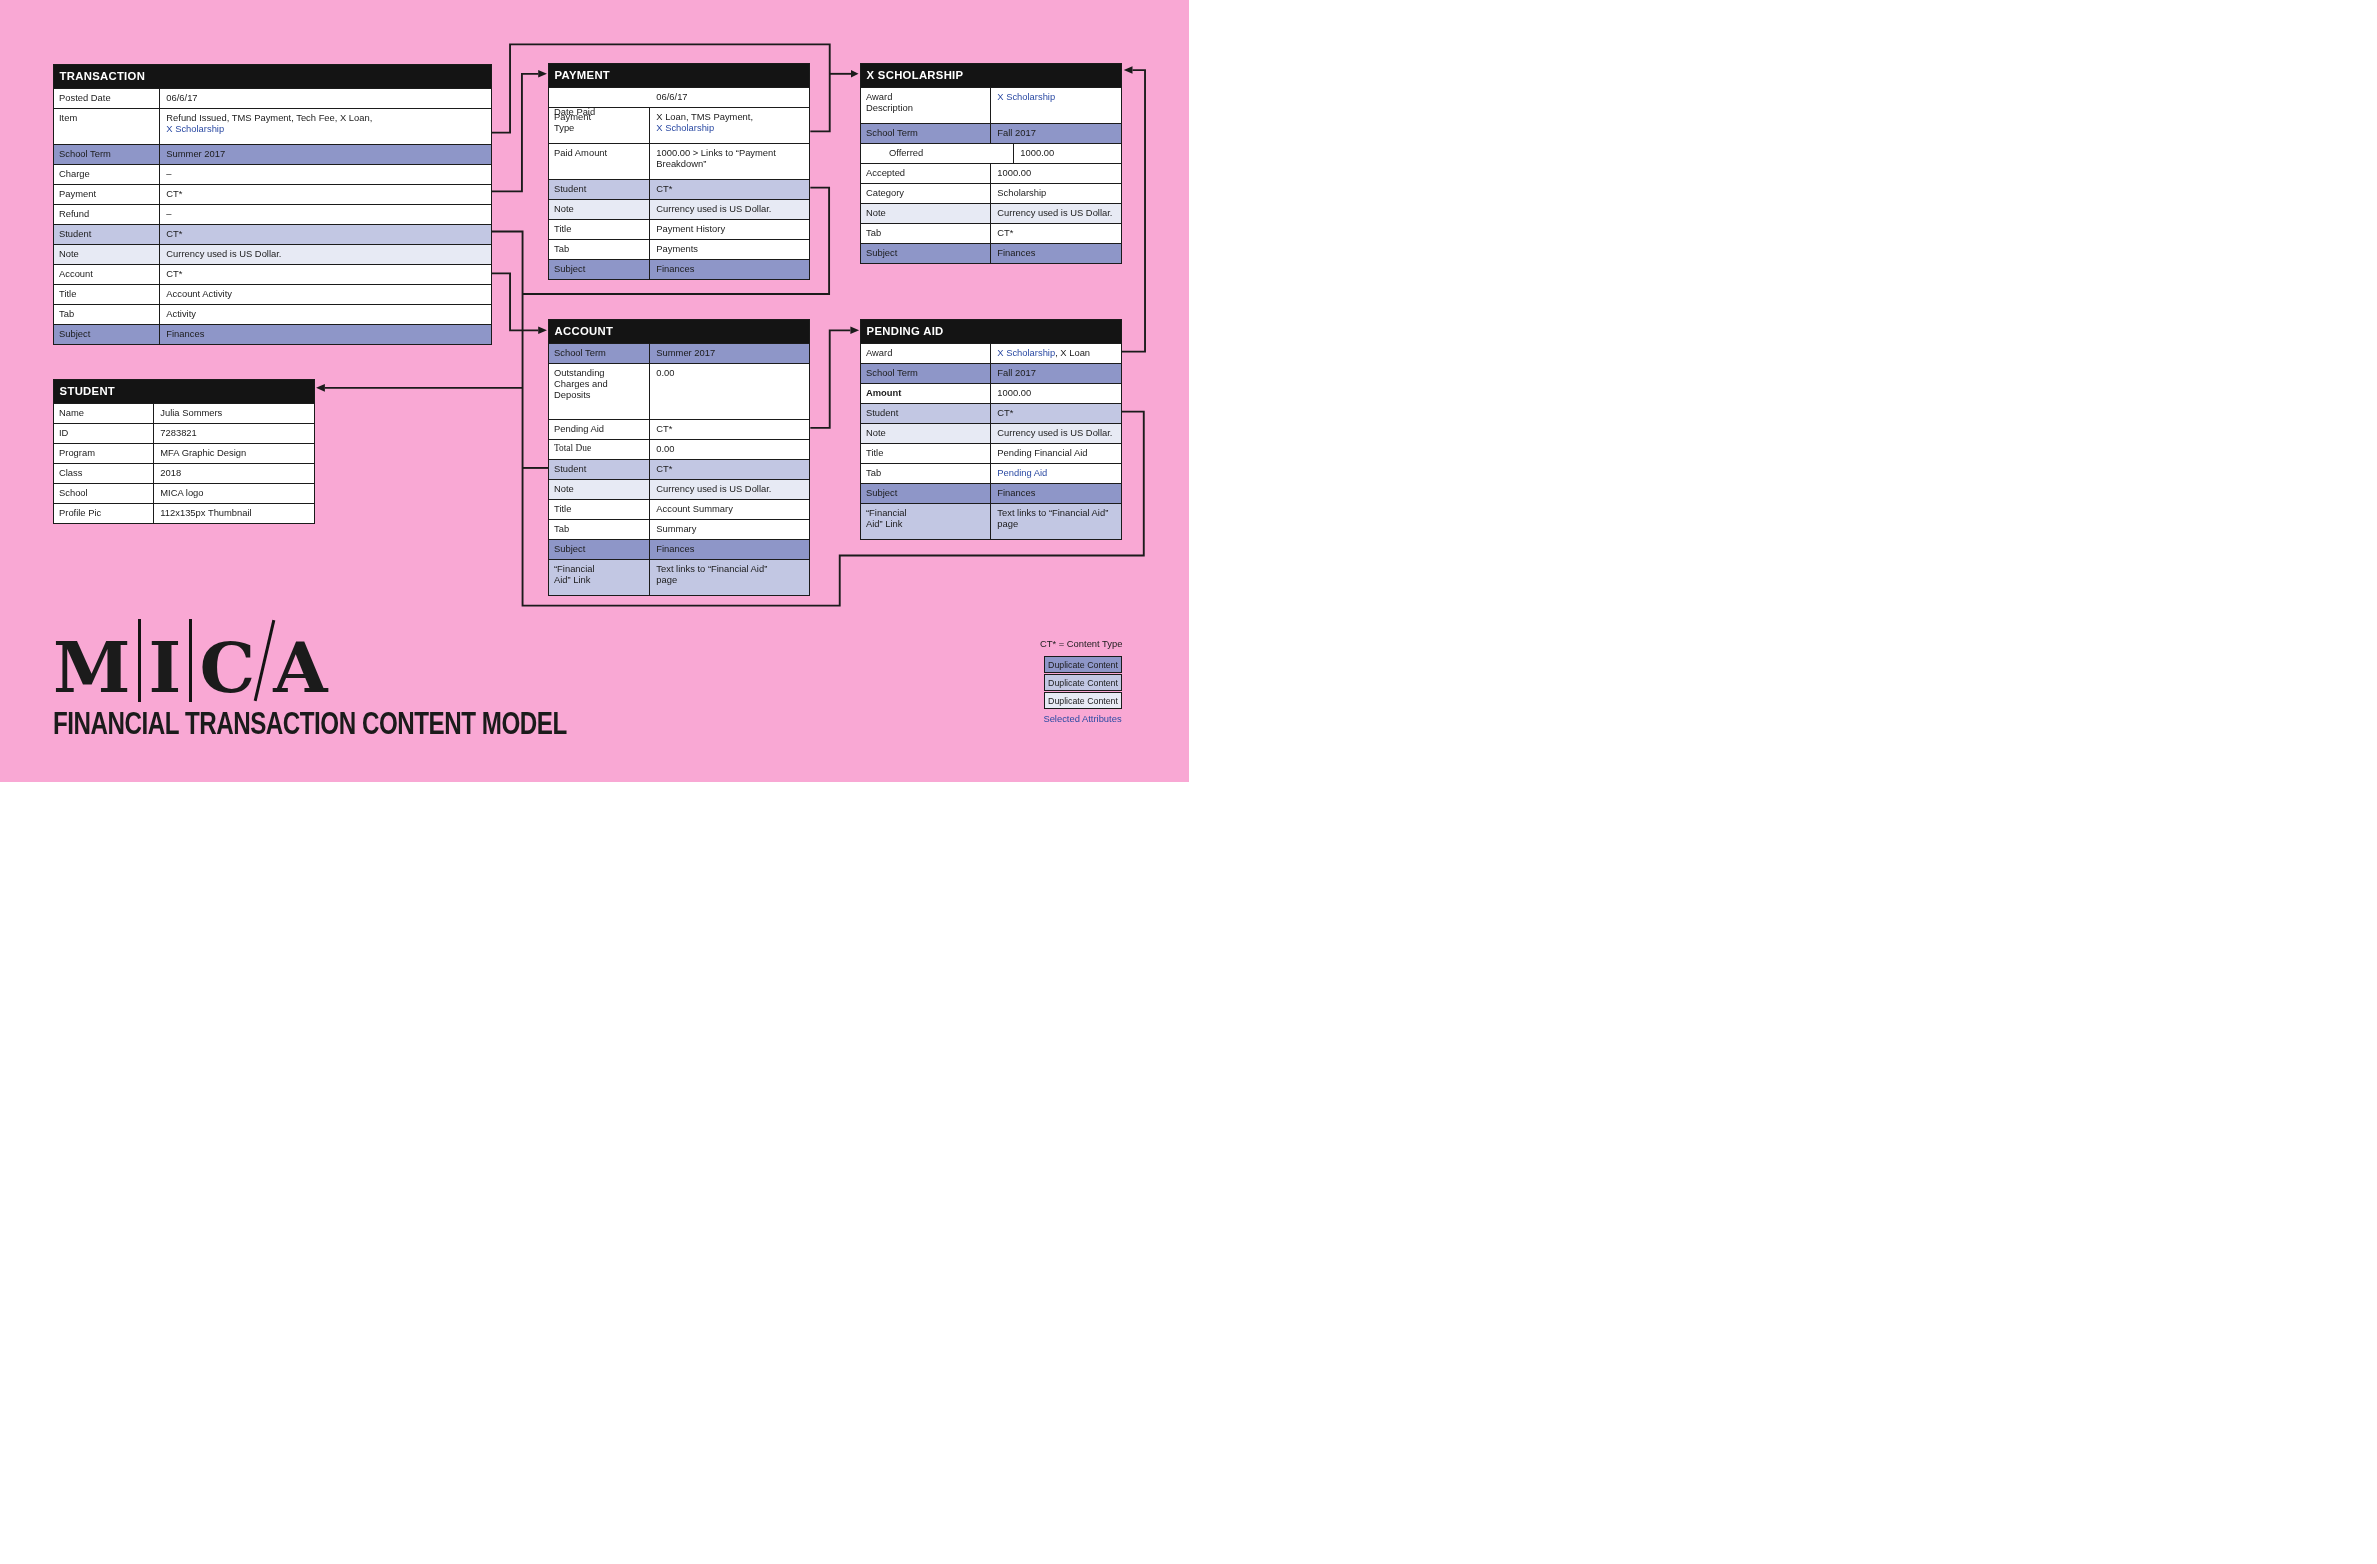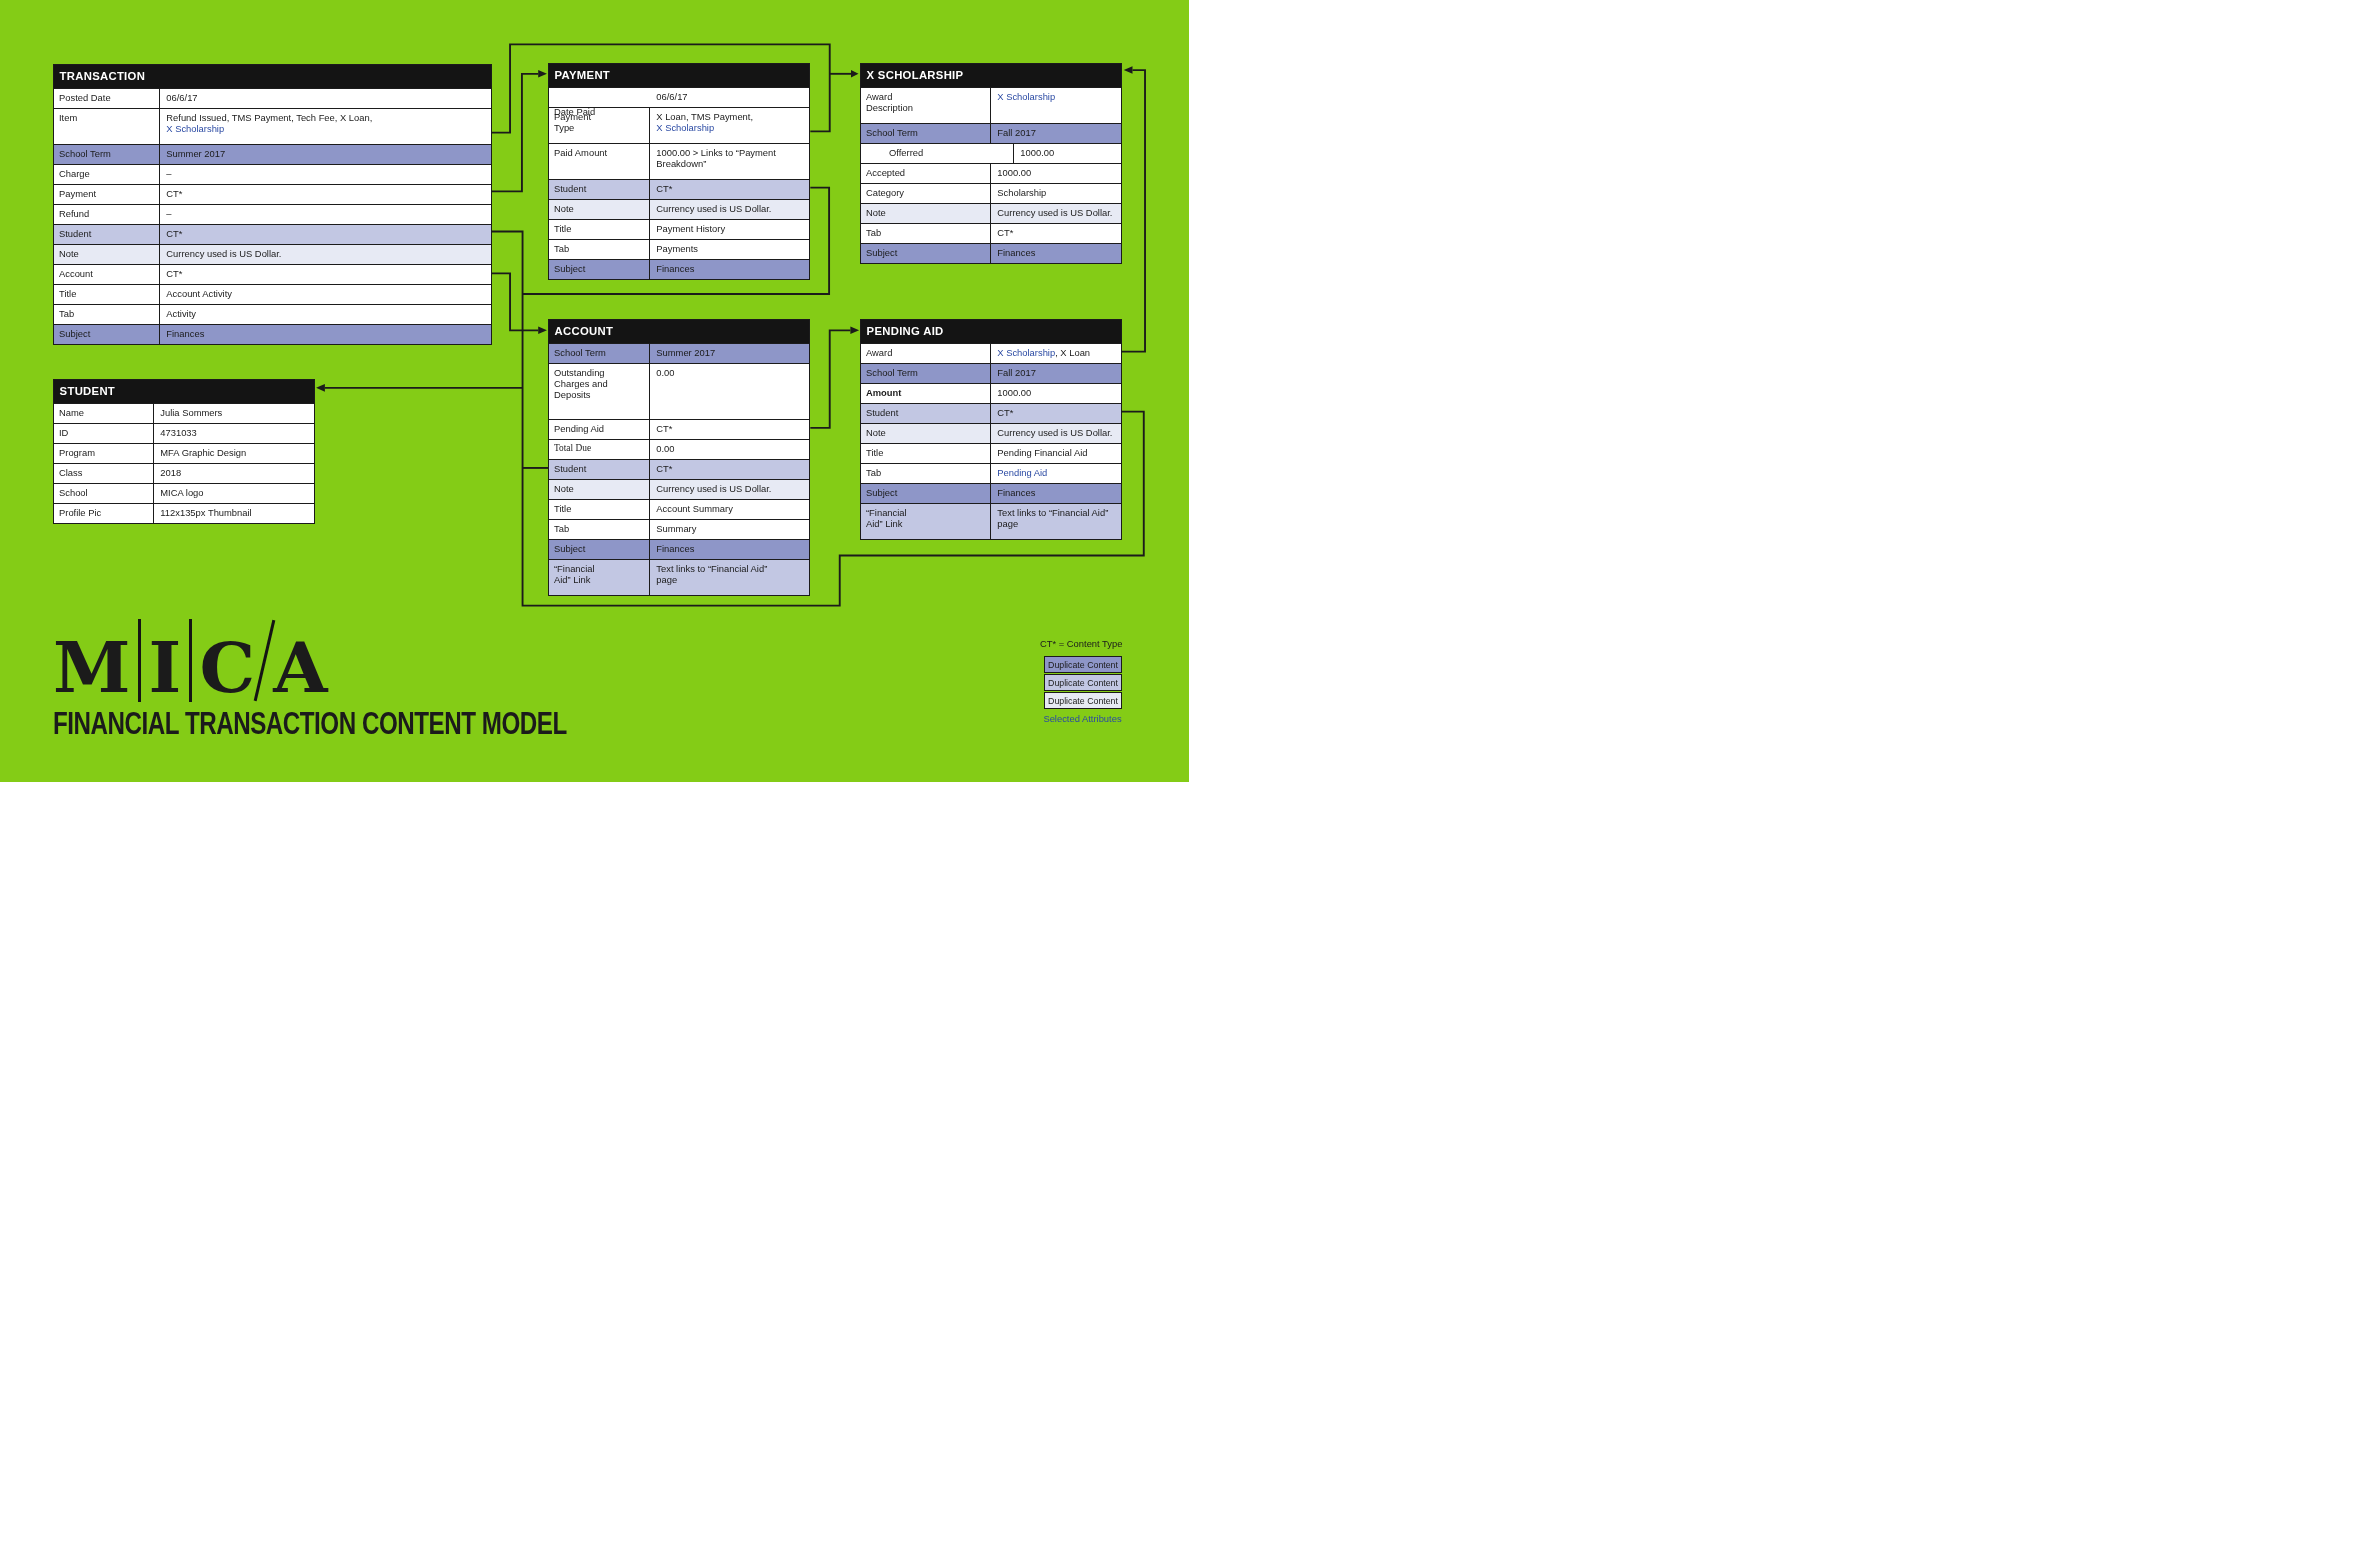--- a/index.html
+++ b/index.html
@@ -1,17 +1,17 @@
 <!DOCTYPE html>
 <html style="font-size:10px"><head>
 <meta charset="utf-8">
 <style>
   html,body{margin:0;padding:0;background:#ffffff;}
   body{font-family:"Liberation Sans", sans-serif;color:#1b1b1b;}
-  #canvas{position:relative;width:1189px;height:782px;background:#84cc16;overflow:hidden;}
+  #canvas{position:relative;width:1189px;height:782px;background:#f9a8d4;overflow:hidden;}
   #wires{position:absolute;left:0;top:0;z-index:1;}
   .tbl{position:absolute;z-index:2;background:#fff;border:1.9px solid #1b1b1b;box-sizing:border-box;}
   .tbl .hd{height:22.5px;background:#141414;color:#fff;display:flex;align-items:center;
            font-size:11.3px;font-weight:bold;letter-spacing:0.3px;padding-left:5.6px;box-sizing:border-box;}
   .row{display:flex;border-top:1.9px solid #1b1b1b;box-sizing:border-box;background:#fff;}
   .row:first-of-type{border-top:none;}
   .row.lines1{height:20px;}
   .row.lines2{height:36px;}
   .row.lines3{height:56px;}
   .cell{box-sizing:border-box;font-size:9.4px;line-height:1.18;display:flex;align-items:center;}
@@ -245,21 +245,21 @@
         <div class="hd">STUDENT</div>
         <div class="row lines1">
           <div class="cell lab" style="width: 100px;">Name</div>
           <div class="cell val">
             <div><span>Julia Sommers</span></div>
           </div>
         </div>
         <div class="row lines1">
           <div class="cell lab" style="width: 100px;">ID</div>
           <div class="cell val">
-            <div><span>4731033</span></div>
+            <div><span>7283821</span></div>
           </div>
         </div>
         <div class="row lines1">
           <div class="cell lab" style="width: 100px;">Program</div>
           <div class="cell val">
             <div><span>MFA Graphic Design</span></div>
           </div>
         </div>
         <div class="row lines1">
           <div class="cell lab" style="width: 100px;">Class</div>

